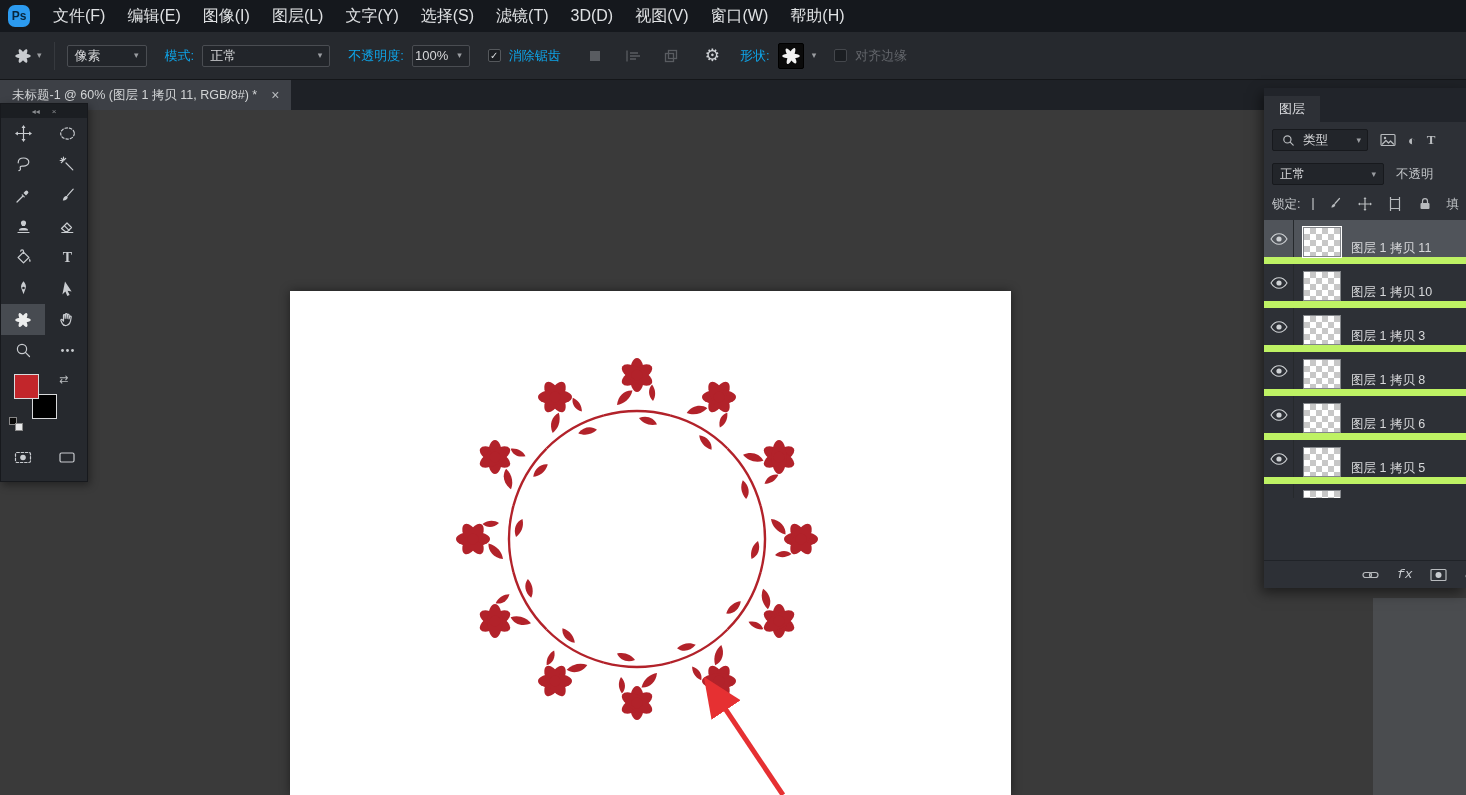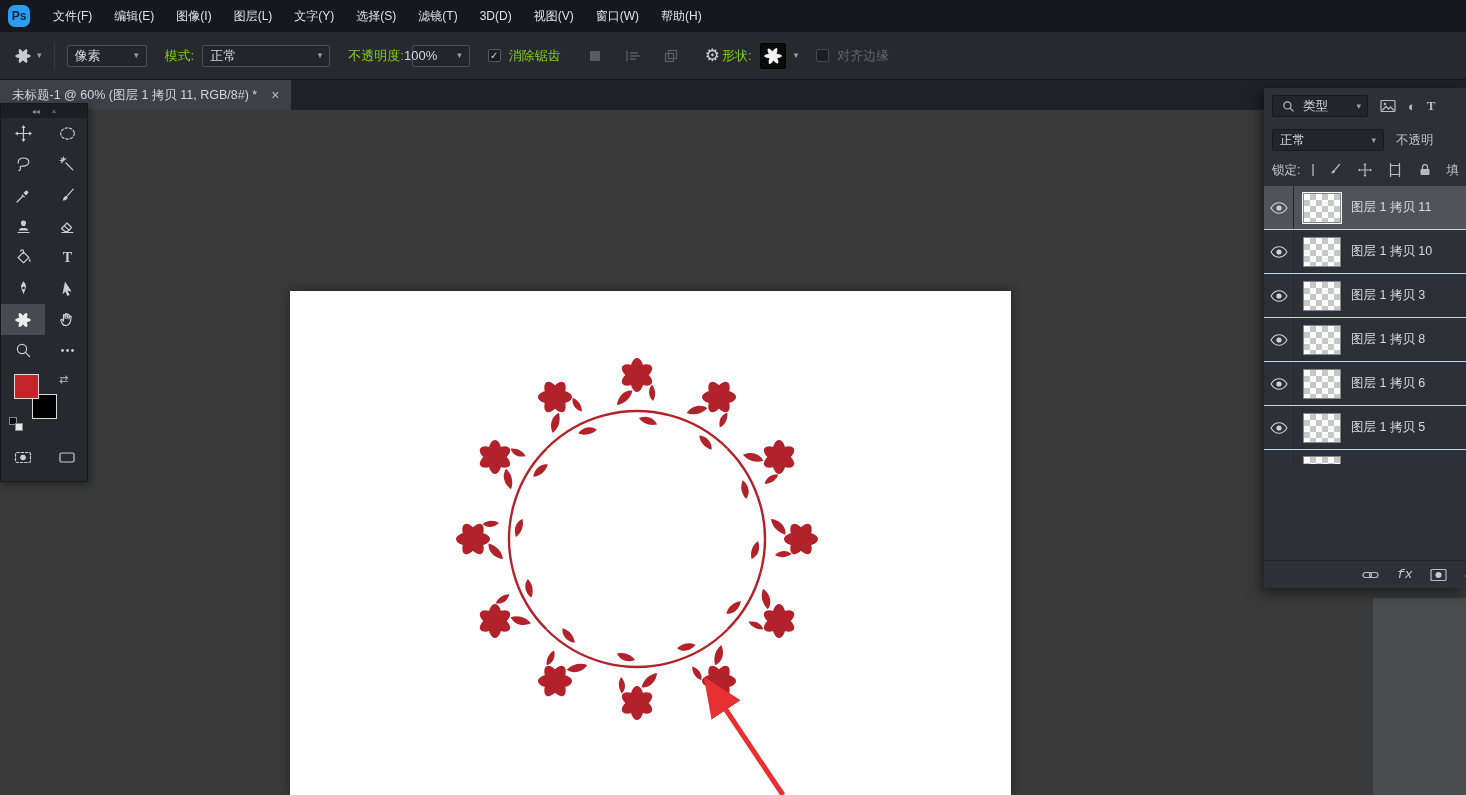--- a/index.html
+++ b/index.html
@@ -3,30 +3,30 @@
 <meta charset="utf-8">
 <style>
   *{margin:0;padding:0;box-sizing:border-box}
   html,body{width:1466px;height:795px;overflow:hidden;background:#3a3a3a;
     font-family:"Liberation Sans","DejaVu Sans",sans-serif;color:#d6d7d9}
   
   .menu-bar{position:absolute;top:0;left:0;right:0;height:32px;background:#15181d;
     display:flex;align-items:center;padding-left:8px;z-index:40}
   .ps-logo{width:22px;height:22px;border-radius:7px;background:#2c9bf0;color:#07273e;
     font-weight:bold;font-size:12px;display:flex;align-items:center;justify-content:center;margin-right:12px}
-  .menu-item{font-size:12px;padding:0 11px;line-height:32px;color:#dfe1e3;cursor:default}
+  .menu-item{font-size:16px;padding:0 11px;line-height:32px;color:#dfe1e3;cursor:default}
   
   .options-bar{position:absolute;top:32px;left:0;right:0;height:48px;background:#26292e;
     border-bottom:1px solid #141619;display:flex;align-items:center;z-index:39;font-size:13px;padding-left:14px}
   .select{height:22px;background:#22252a;border:1px solid #4a4d52;border-radius:2px;
-    display:inline-flex;align-items:center;padding:0 7px;gap:20px;color:#d6d7d9;white-space:nowrap}
+    display:inline-flex;align-items:center;padding:0 7px;gap:9px;color:#d6d7d9;white-space:nowrap}
   .caret{font-size:9px;color:#9a9da1;line-height:1}
-  .opt-label{color:#84cc16;white-space:nowrap}
+  .opt-label{color:#0ea5e9;white-space:nowrap}
   .vsep{width:1px;height:28px;background:#36393e;margin:0 12px}
-  .gap8{margin-left:8px}.gap14{margin-left:2px}.gap18{margin-left:18px}.gap24{margin-left:24px}
+  .gap8{margin-left:8px}.gap14{margin-left:20px}.gap18{margin-left:18px}.gap24{margin-left:24px}
   .checkbox{width:13px;height:13px;background:#1b1e22;border:1px solid #55585c;border-radius:2px;
     display:inline-flex;align-items:center;justify-content:center;font-size:10px;color:#d7dadd}
   .checkbox.off{color:transparent;border-color:#44474c}
   .dim{color:#63666b}
   .obar-icon{display:inline-flex;align-items:center;justify-content:center;width:20px;height:20px}
   .obar-icon svg{stroke:#595c61;fill:none;stroke-width:1.3}
   .obar-icon svg .df{fill:#595c61;stroke:none}
   .gear{font-size:17px;color:#cfd2d6;line-height:1}
   .shape-swatch{width:26px;height:26px;background:#0a0a0a;border:1px solid #000;border-radius:2px;
     display:flex;align-items:center;justify-content:center}
@@ -76,21 +76,21 @@
   .tletter{font-family:"Liberation Serif","DejaVu Serif",serif;font-weight:bold;color:#b8bbbe;font-size:13px}
   .blend-row{display:flex;align-items:center;gap:12px;padding:5px 0 6px 8px;white-space:nowrap;flex:none}
   .blend-row .select{width:112px;border-color:#17191d;justify-content:space-between}
   .panel-label{color:#c3c6c9;white-space:nowrap}
   .lock-row{display:flex;align-items:center;gap:12px;padding:4px 8px 7px 8px;white-space:nowrap;flex:none}
   .checker12{width:12px;height:12px;border:1px solid #85888c;background:#fff;
     background-image:linear-gradient(45deg,#9a9da1 25%,transparent 25%,transparent 75%,#9a9da1 75%),
                      linear-gradient(45deg,#9a9da1 25%,transparent 25%,transparent 75%,#9a9da1 75%);
     background-size:6px 6px;background-position:0 0,3px 3px}
   .layer-list{flex:1}
-  .layer-row{height:44px;display:flex;align-items:center;border-bottom:1px solid #bef264;background:#2d3036}
+  .layer-row{height:44px;display:flex;align-items:flex-end;border-bottom:7px solid #bef264;background:#2d3036}
   .layer-row.sel{background:#50545a}
   .layer-row.partial{height:14px;overflow:hidden;align-items:flex-start;border-bottom:none}
   .eye-cell{width:30px;align-self:stretch;display:flex;align-items:center;justify-content:center;
     border-right:1px solid #26292c;flex:none}
   .thumb{width:38px;height:30px;margin:0 10px 0 9px;border:1px solid #83868a;background:#fff;flex:none;
     background-image:linear-gradient(45deg,#c7c7c7 25%,transparent 25%,transparent 75%,#c7c7c7 75%),
                      linear-gradient(45deg,#c7c7c7 25%,transparent 25%,transparent 75%,#c7c7c7 75%);
     background-size:12px 12px;background-position:0 0,6px 6px}
   .sel .thumb{outline:1.5px solid #fff}
   .thumb-partial{height:30px;margin-top:6px}
@@ -354,20 +354,23 @@
     </div>
     <div class="tool">
       <svg width="18" height="17" viewBox="0 0 18 17">
           <rect x="2" y="4" width="14" height="9" rx="1.5"></rect>
         </svg>
     </div>
   </div>
 </div>
 
 <div class="layers-panel">
+  <div class="panel-tabbar">
+    <div class="panel-tab">图层</div>
+  </div>
   <div class="filter-row">
     <div class="filter-select">
       <span class="mi">
         <svg width="13" height="13" viewBox="0 0 13 13">
             <circle cx="5.4" cy="5.4" r="3.6"></circle>
             <path d="M8.2 8.2l3 3"></path>
           </svg>
       </span>
       <span>类型</span>
       <span class="caret">▾</span>

